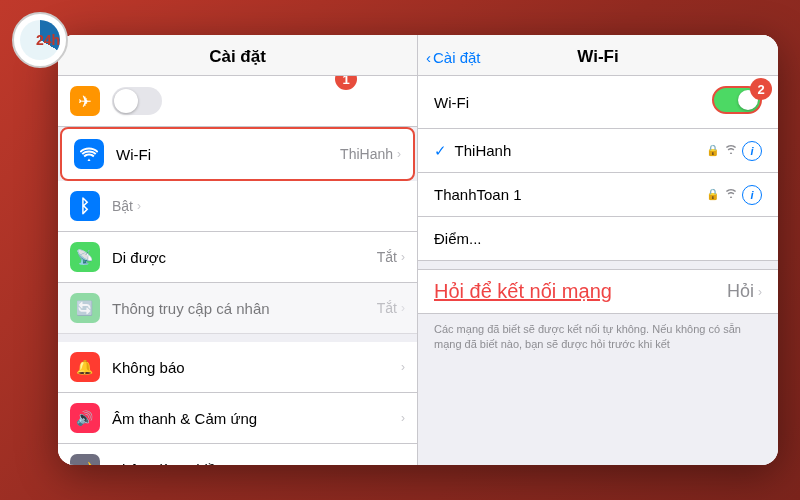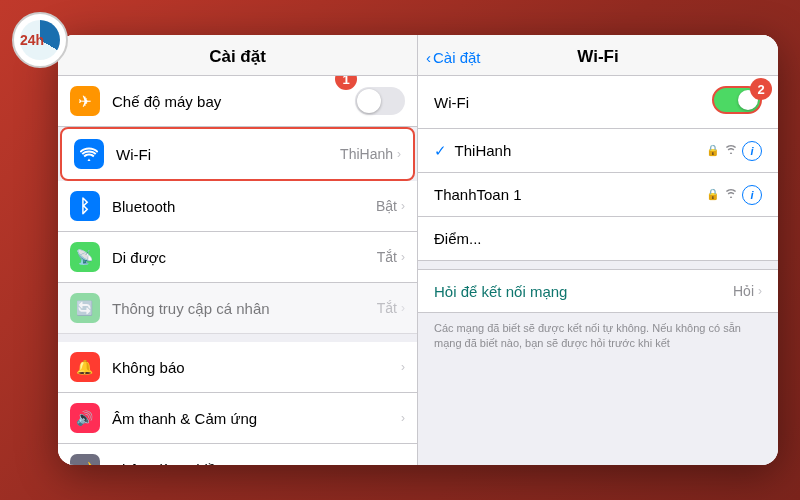--- a/index.html
+++ b/index.html
@@ -33,21 +33,21 @@
       border: 2px solid #ccc;
       overflow: hidden;
     }
     .logo-clock {
       width: 40px;
       height: 40px;
       border-radius: 50%;
       background: conic-gradient(#1a6faf 0deg 120deg, #e8f4f8 120deg 360deg);
       display: flex;
       align-items: center;
-      justify-content: flex-start;
+      justify-content: flex-end;
       font-size: 14px;
       font-weight: 900;
       color: #c0392b;
     }
 
     
     .ios-container {
       display: flex;
       width: 720px;
       height: 430px;
@@ -330,25 +330,26 @@
       border-top: 0.5px solid #c8c7cc;
       border-bottom: 0.5px solid #c8c7cc;
       padding: 10px 16px;
       display: flex;
       align-items: center;
       justify-content: space-between;
       margin-top: 8px;
       min-height: 44px;
     }
     .ask-join-label {
-      font-size: 15px;
-      color: #0f766e;
+      font-size: 20px;
+      color: #ef4444;
+      text-decoration: underline;
     }
     .ask-join-value {
-      font-size: 14px;
+      font-size: 18px;
       color: #8e8e93;
       margin-right: 4px;
     }
 
     .auto-join-note {
       padding: 8px 16px;
       font-size: 11px;
       color: #8e8e93;
       line-height: 1.4;
     }
@@ -382,42 +383,40 @@
 <div class="ios-container">
 
   <div class="panel-left">
     <div class="panel-header">
       <span class="panel-header-title">Cài đặt</span>
     </div>
     <div class="settings-list">
 
       <div class="settings-item" style="position:relative;">
         <div class="item-icon icon-airplane">✈</div>
-        <span class="item-label">Chế độ máy bay</span>
         <div class="toggle-switch off"></div>
         <div class="step-badge">1</div>
       </div>
 
       <div class="settings-item highlighted">
         <div class="item-icon icon-wifi">
           <svg width="18" height="14" viewBox="0 0 18 14" fill="white">
             <path d="M9 11.5l1.5 2.5h-3L9 11.5z"></path>
             <path d="M9 8.5C10.5 8.5 12 9.1 13.1 10.2L14.5 8.8C13 7.4 11.1 6.5 9 6.5S5 7.4 3.5 8.8L4.9 10.2C6 9.1 7.5 8.5 9 8.5z"></path>
             <path d="M9 5.5c2.3 0 4.4.9 6 2.3l1.4-1.4C14.7 4.7 12 3.5 9 3.5S3.3 4.7 1.6 6.4L3 7.8C4.6 6.4 6.7 5.5 9 5.5z"></path>
             <path d="M9 2.5c3.1 0 5.9 1.2 8 3.2l1.4-1.4C16.1 2.1 12.8.5 9 .5S1.9 2.1-.4 4.3L1 5.7C3.1 3.7 5.9 2.5 9 2.5z"></path>
           </svg>
         </div>
         <span class="item-label">Wi-Fi</span>
         <span class="item-value">ThiHanh</span>
         <span class="item-chevron">›</span>
       </div>
 
       <div class="settings-item">
         <div class="item-icon icon-bluetooth" style="font-weight:bold;font-size:18px;">ᛒ</div>
-        <span class="item-label">Bluetooth</span>
         <span class="item-value">Bật</span>
         <span class="item-chevron">›</span>
       </div>
 
       <div class="settings-item">
         <div class="item-icon icon-mobile" style="font-size:14px;">📡</div>
         <span class="item-label">Di được</span>
         <span class="item-value">Tắt</span>
         <span class="item-chevron">›</span>
       </div>

